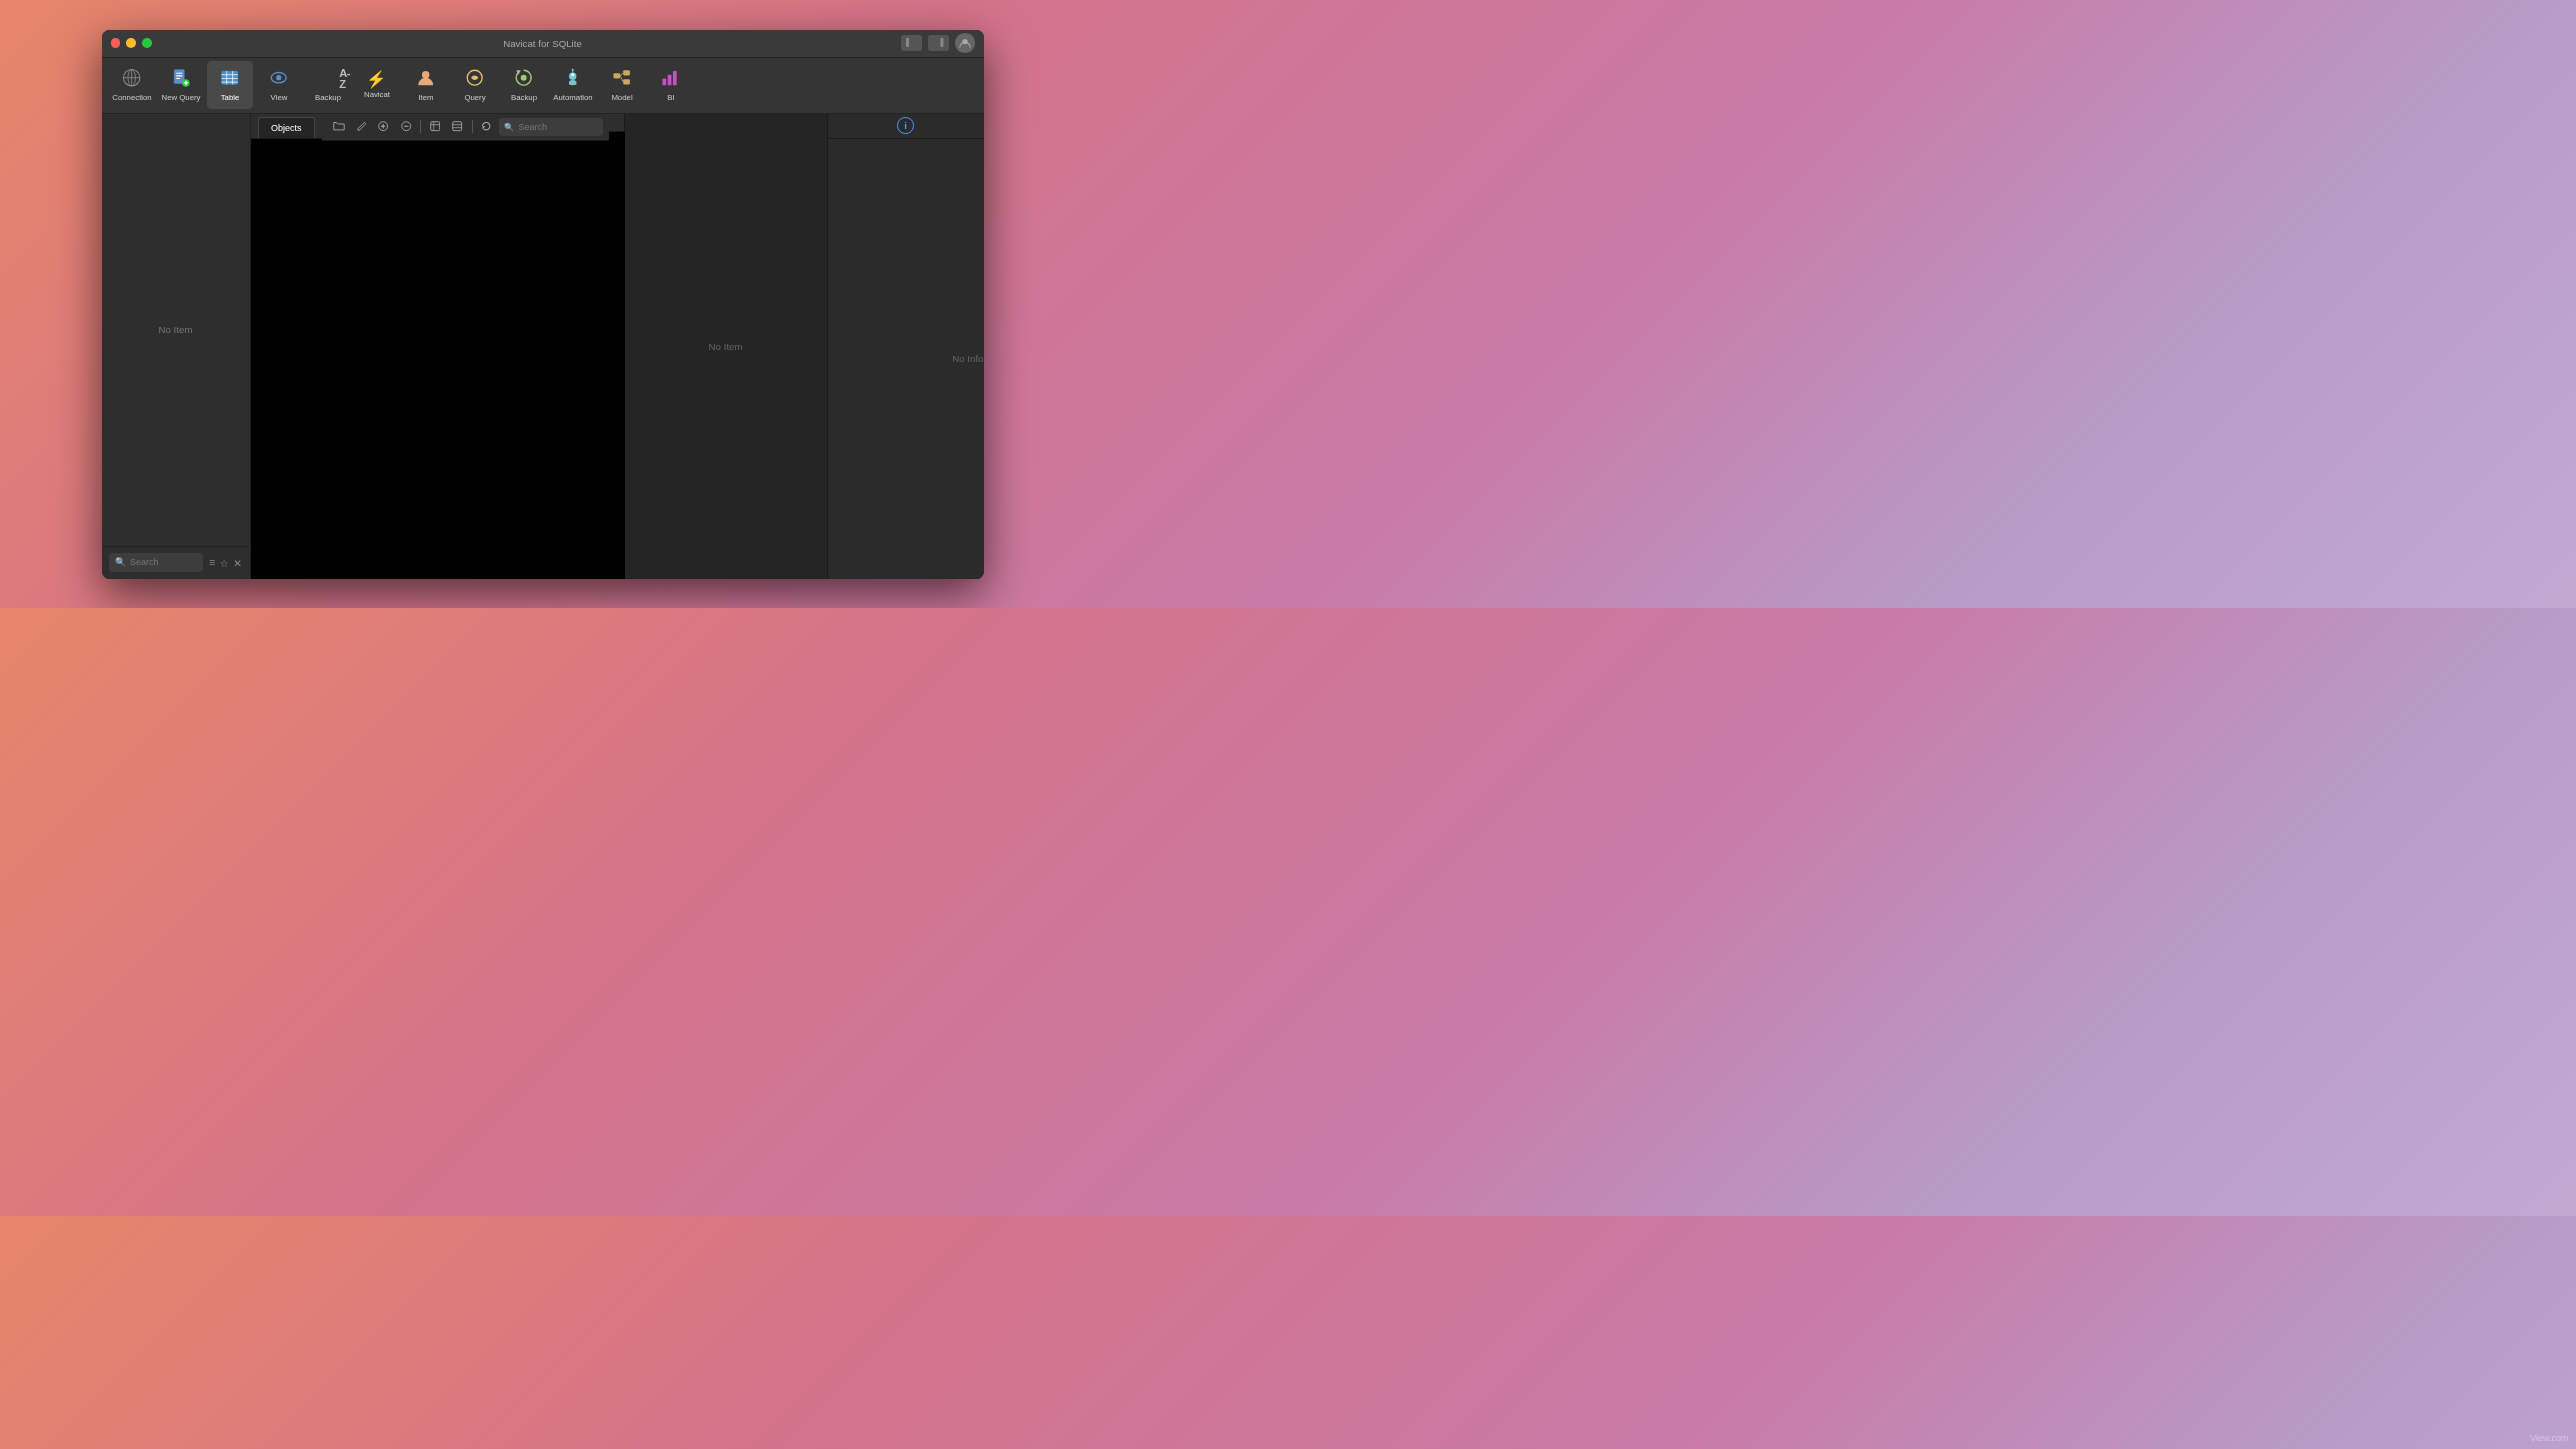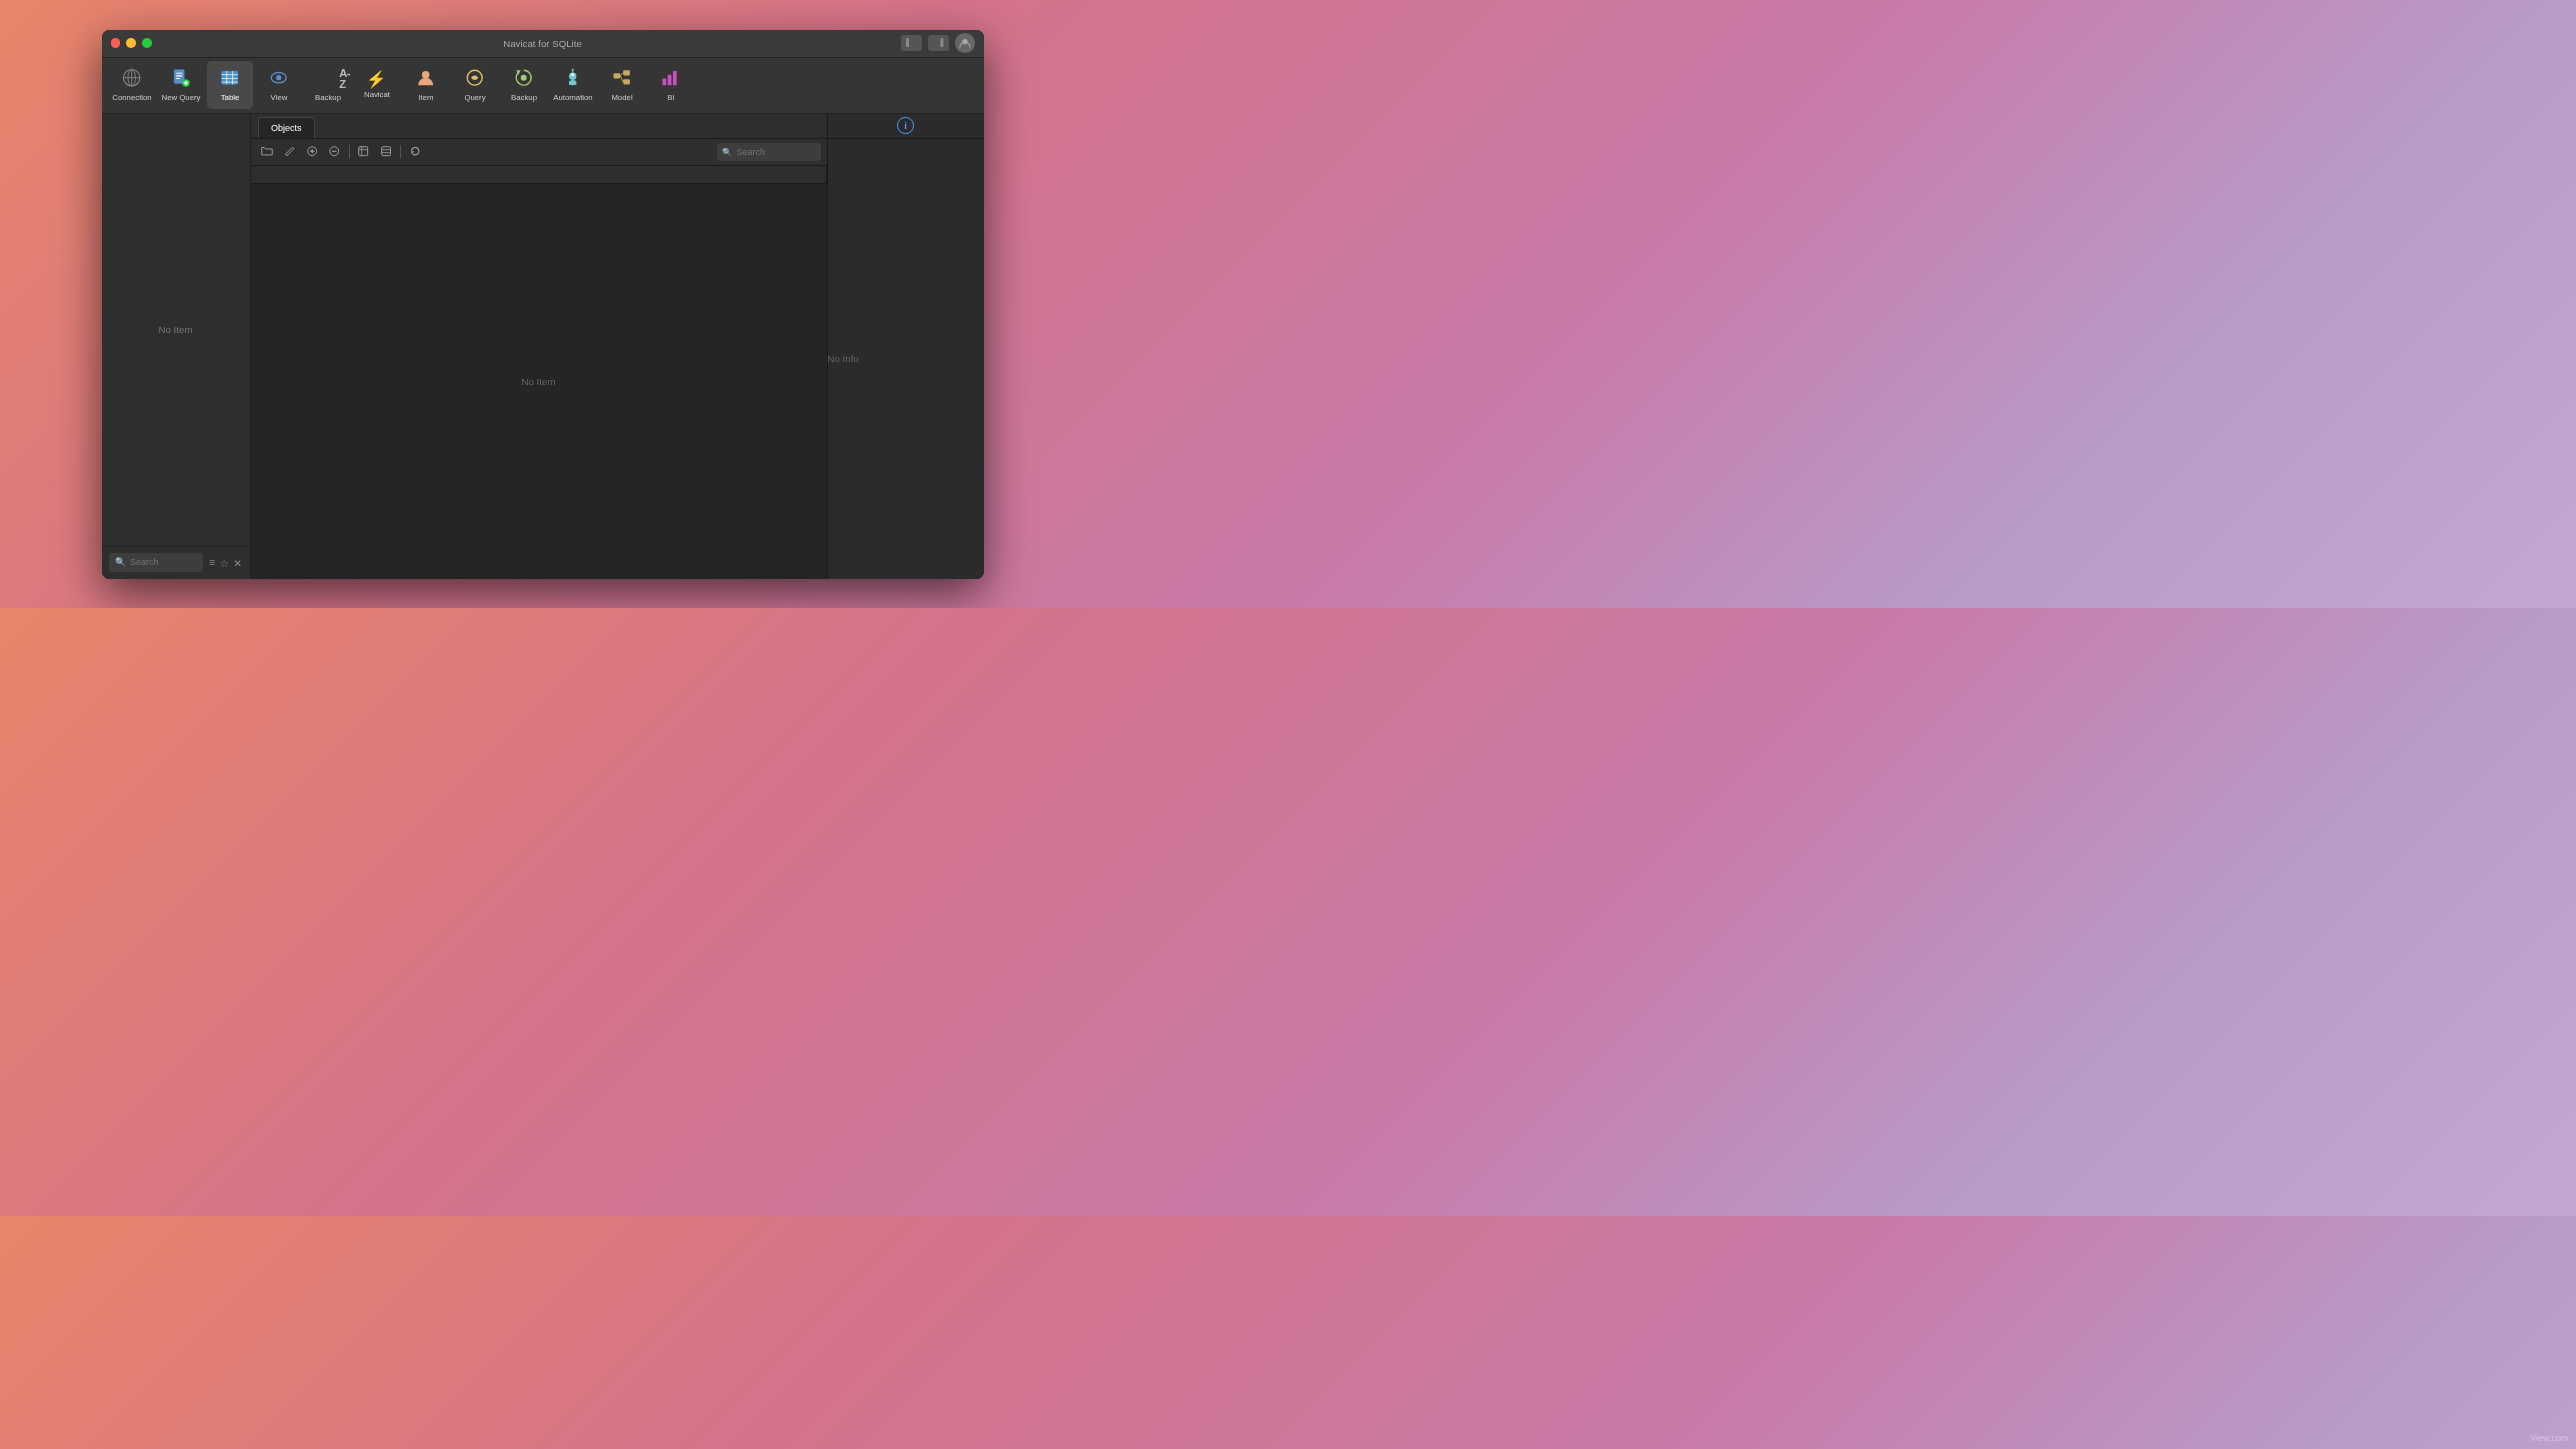--- a/index.html
+++ b/index.html
@@ -195,21 +195,21 @@
     .footer-icon {
       color: #888;
       font-size: 10.4px;
       cursor: pointer;
     }
     
     .center-panel {
       flex: 1;
       background: #000000;
       display: flex;
-      flex-direction: column;
+      flex-direction: row;
       overflow: hidden;
     }
     .objects-tabs {
       height: 25px;
       background: #2e2e2e;
       display: flex;
       align-items: flex-end;
       border-bottom: 0.7px solid #1a1a1a;
       padding: 0 7.5px;
       flex-shrink: 0;
@@ -333,21 +333,21 @@
       align-items: center;
       justify-content: center;
       color: #4a9eff;
       font-size: 9.7px;
       font-weight: bold;
     }
     .right-panel-content {
       flex: 1;
       display: flex;
       align-items: center;
-      justify-content: flex-start;
+      justify-content: flex-end;
     }
     .no-info-text {
       color: #666;
       font-size: 9.7px;
     }
     
     .watermark {
       position: absolute;
       bottom: 6px;
       right: 7.5px;

